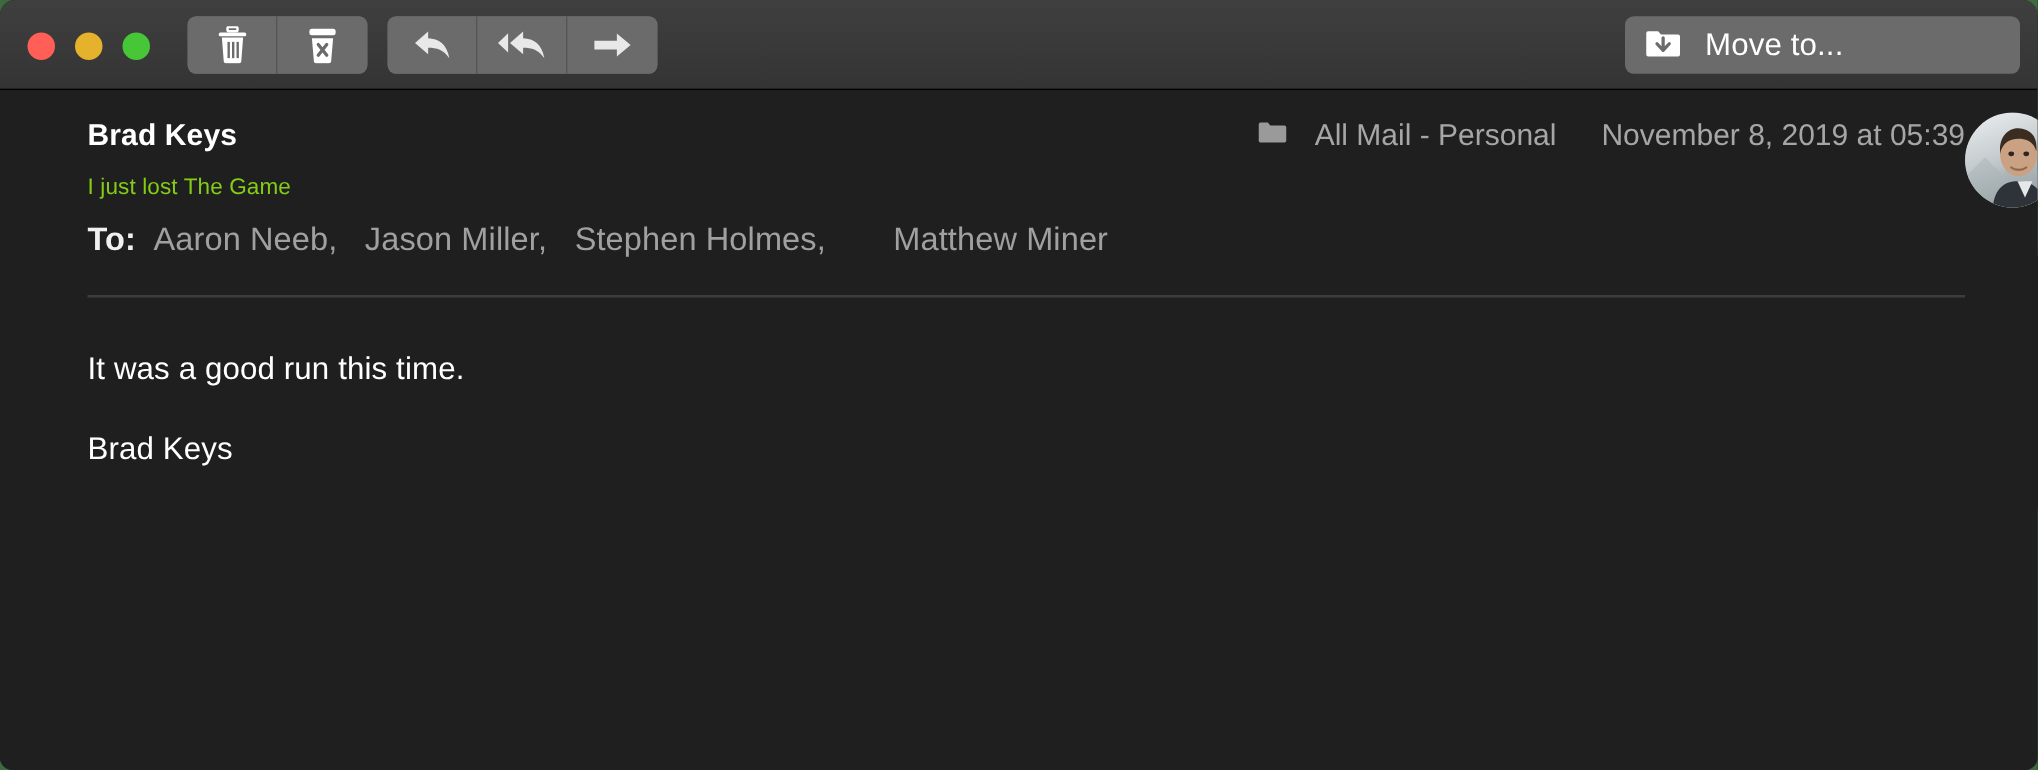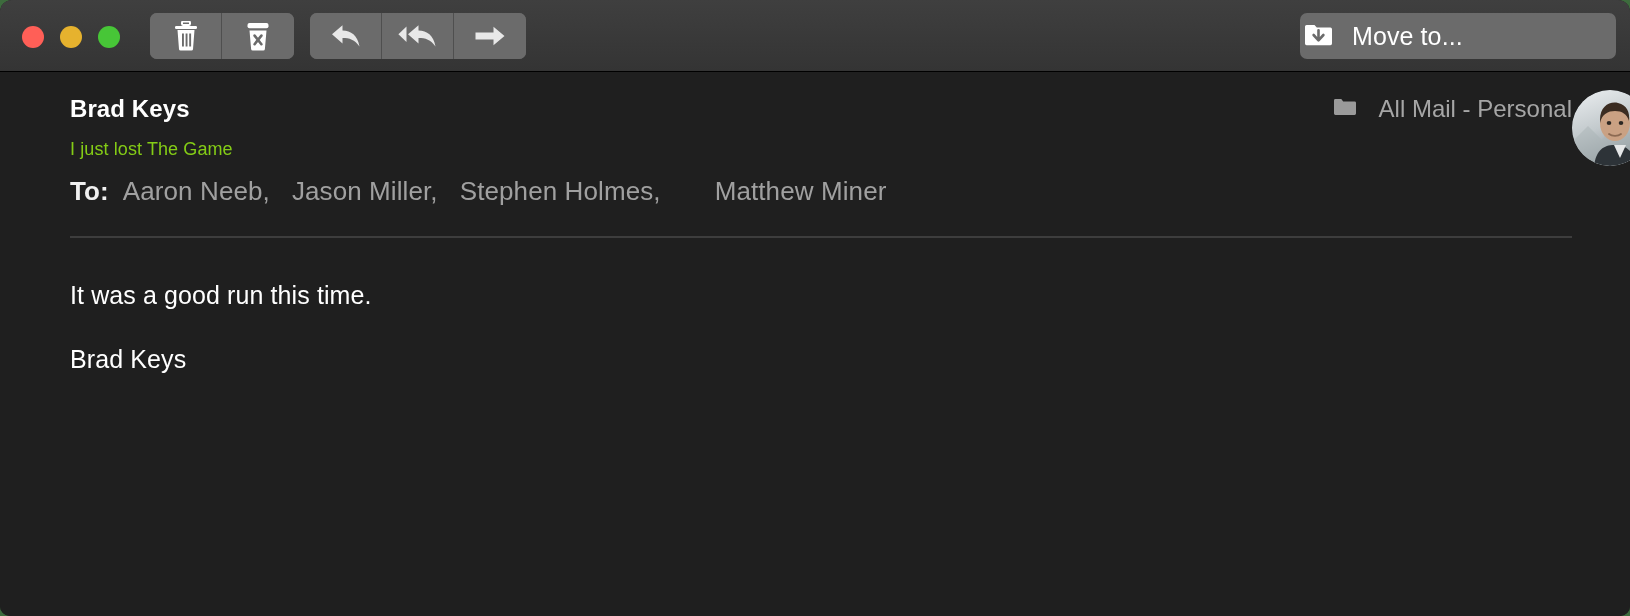--- a/index.html
+++ b/index.html
@@ -88,21 +88,21 @@
     position: absolute;
     right: 14px;
     top: 13px;
     height: 46px;
     min-width: 316px;
     background: #6b6b6b;
     border: none;
     border-radius: 7px;
     display: flex;
     align-items: center;
-    padding: 0 4px;
+    padding: 0 16px;
     gap: 18px;
     cursor: default;
   }
   #move-to-button .mt-label {
     color: #ffffff;
     font-size: 25px;
     letter-spacing: 0.1px;
     white-space: nowrap;
   }
 
@@ -311,20 +311,21 @@
 
       <div id="meta-cluster">
         <div id="mailbox-chip">
           <span>
             <svg width="24" height="20" viewBox="0 0 24 20" aria-hidden="true">
               <path d="M1 3.4 A1.4 1.4 0 0 1 2.4 2 H8.3 L10.2 4.4 H21.6 A1.4 1.4 0 0 1 23 5.8 V16.6 A1.4 1.4 0 0 1 21.6 18 H2.4 A1.4 1.4 0 0 1 1 16.6 Z" fill="#9a9a9a"></path>
             </svg>
           </span>
           <span>All Mail - Personal</span>
         </div>
+        <div id="message-date">November 8, 2019 at 05:39</div>
       </div>
 
       <div id="avatar">
         <svg width="76" height="76" viewBox="0 0 76 76" aria-hidden="true">
           <defs>
             <clipPath id="avclip">
                 <circle cx="38" cy="38" r="38"></circle>
               </clipPath>
             <linearGradient id="bg" x1="0" y1="0" x2="0.35" y2="1">
               <stop offset="0%" stop-color="#eceff1"></stop>

